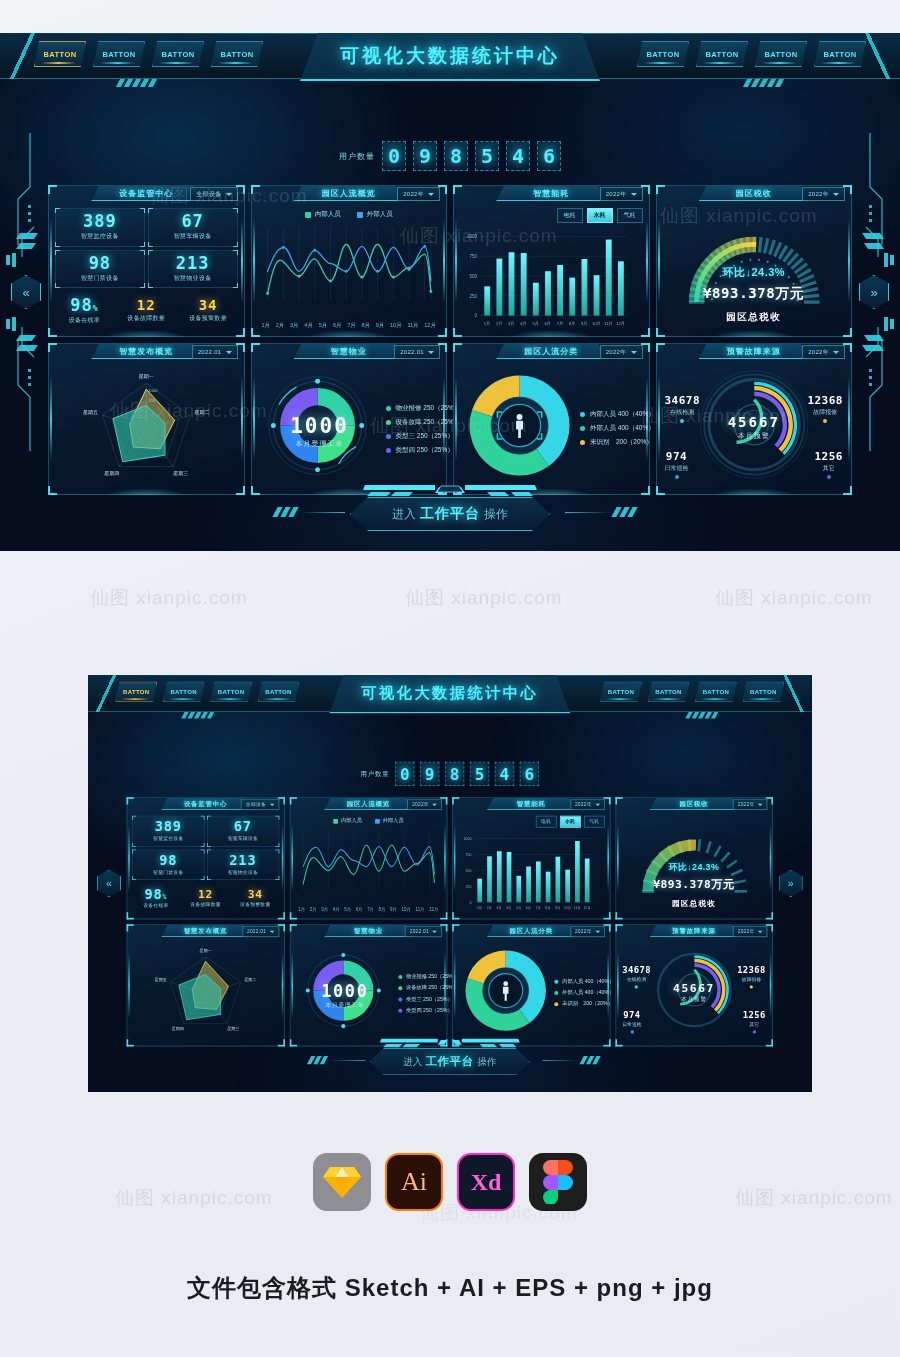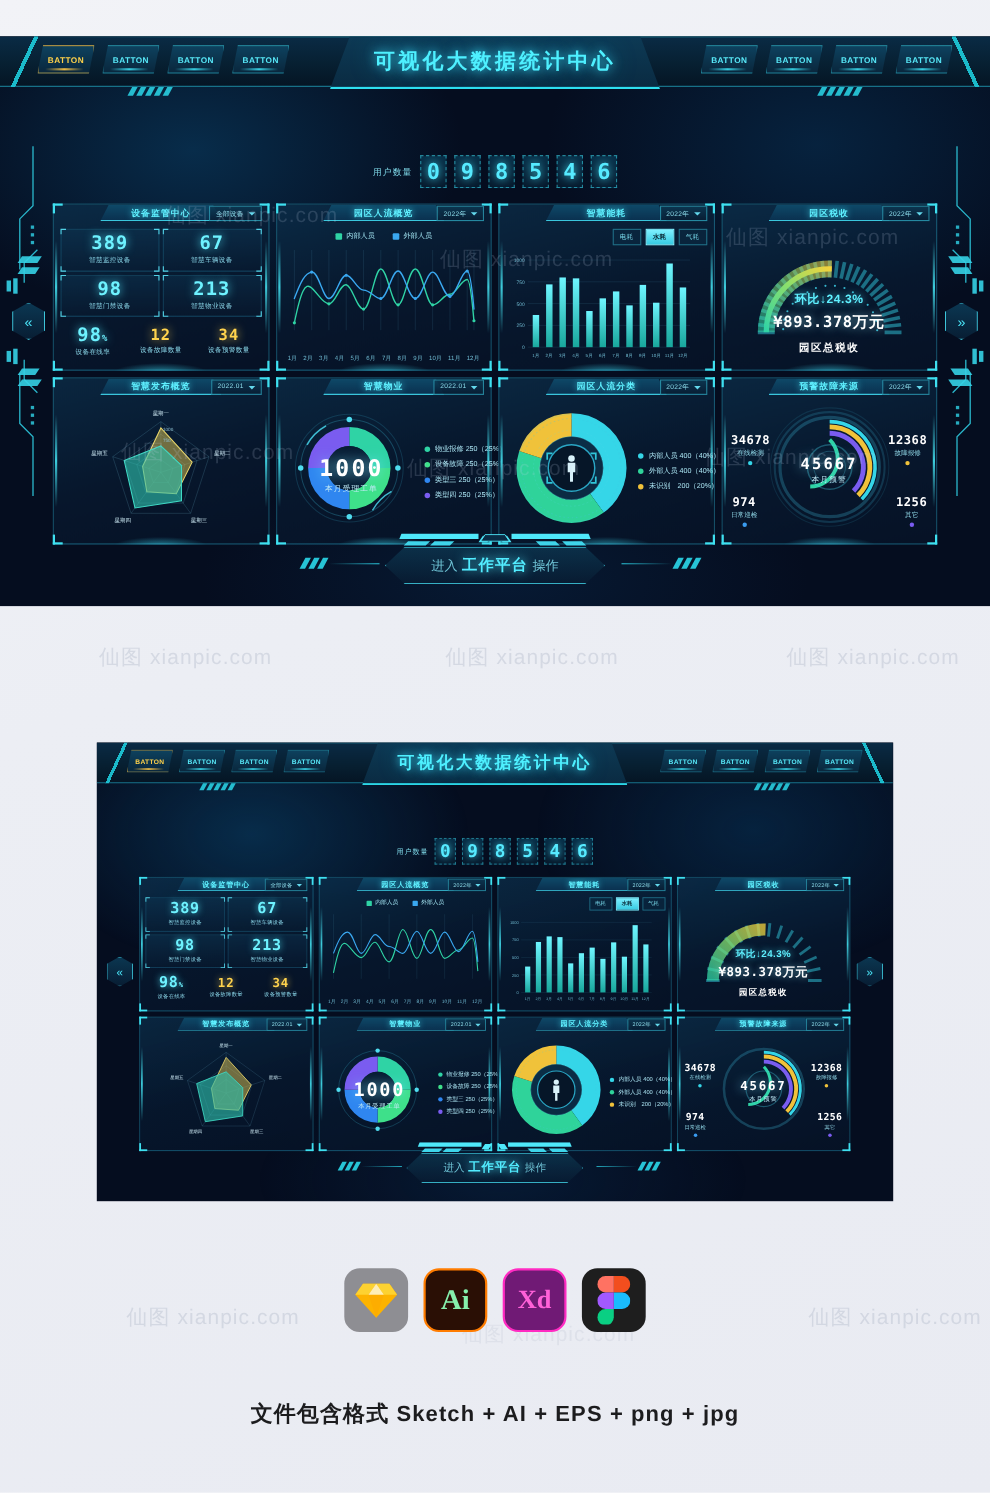--- a/index.html
+++ b/index.html
@@ -216,25 +216,25 @@
   .line { height:1px;background:linear-gradient(90deg,rgba(45,215,235,0),rgba(45,215,235,.85));}
 
   
   .info { position:absolute; left:0; right:0; text-align:center; }
   .info-title { color:#9aa1ab; font-size:20px; letter-spacing:2px; }
   .icons { display:flex; justify-content:center; gap:14px; margin-top:16px; }
   .appicon { width:58px;height:58px;border-radius:14px; display:flex;align-items:center;justify-content:center;
              position:relative; overflow:hidden; }
   .ic-sketch{ background:#8e8e93; }
   .ic-ai{ background:#2a0f05; border:2px solid #ff7c00; }
-  .ic-xd{ background:#701a75; border:2px solid #ff2bc2; }
+  .ic-xd{ background:#0f172a; border:2px solid #ff2bc2; }
   .ic-fig{ background:#1e1e1e; }
-  .ic-ai .t{ color:#86efac; font-size:26px; font-weight:bold; font-family:"Liberation Serif",serif;}
+  .ic-ai .t{ color:#fdba74; font-size:26px; font-weight:normal; font-family:"Liberation Serif",serif;}
   .ic-xd .t{ color:#ff61d8; font-size:24px; font-weight:bold; font-family:"Liberation Serif",serif;}
-  .info-foot { color:#1c1c1e; font-size:20px; font-weight:bold; letter-spacing:1px; }
+  .info-foot { color:#1c1c1e; font-size:24px; font-weight:bold; letter-spacing:1px; }
 </style>
 </head>
 <body>
 
 <div class="wm" style="left:90px; top:585px;">仙图 xianpic.com</div>
 <div class="wm" style="left:405px; top:585px;">仙图 xianpic.com</div>
 <div class="wm" style="left:715px; top:585px;">仙图 xianpic.com</div>
 <div class="wm" style="left:115px; top:1185px;">仙图 xianpic.com</div>
 <div class="wm" style="left:735px; top:1185px;">仙图 xianpic.com</div>
 <div class="wm" style="left:420px; top:1200px; opacity:.55;">仙图 xianpic.com</div>

